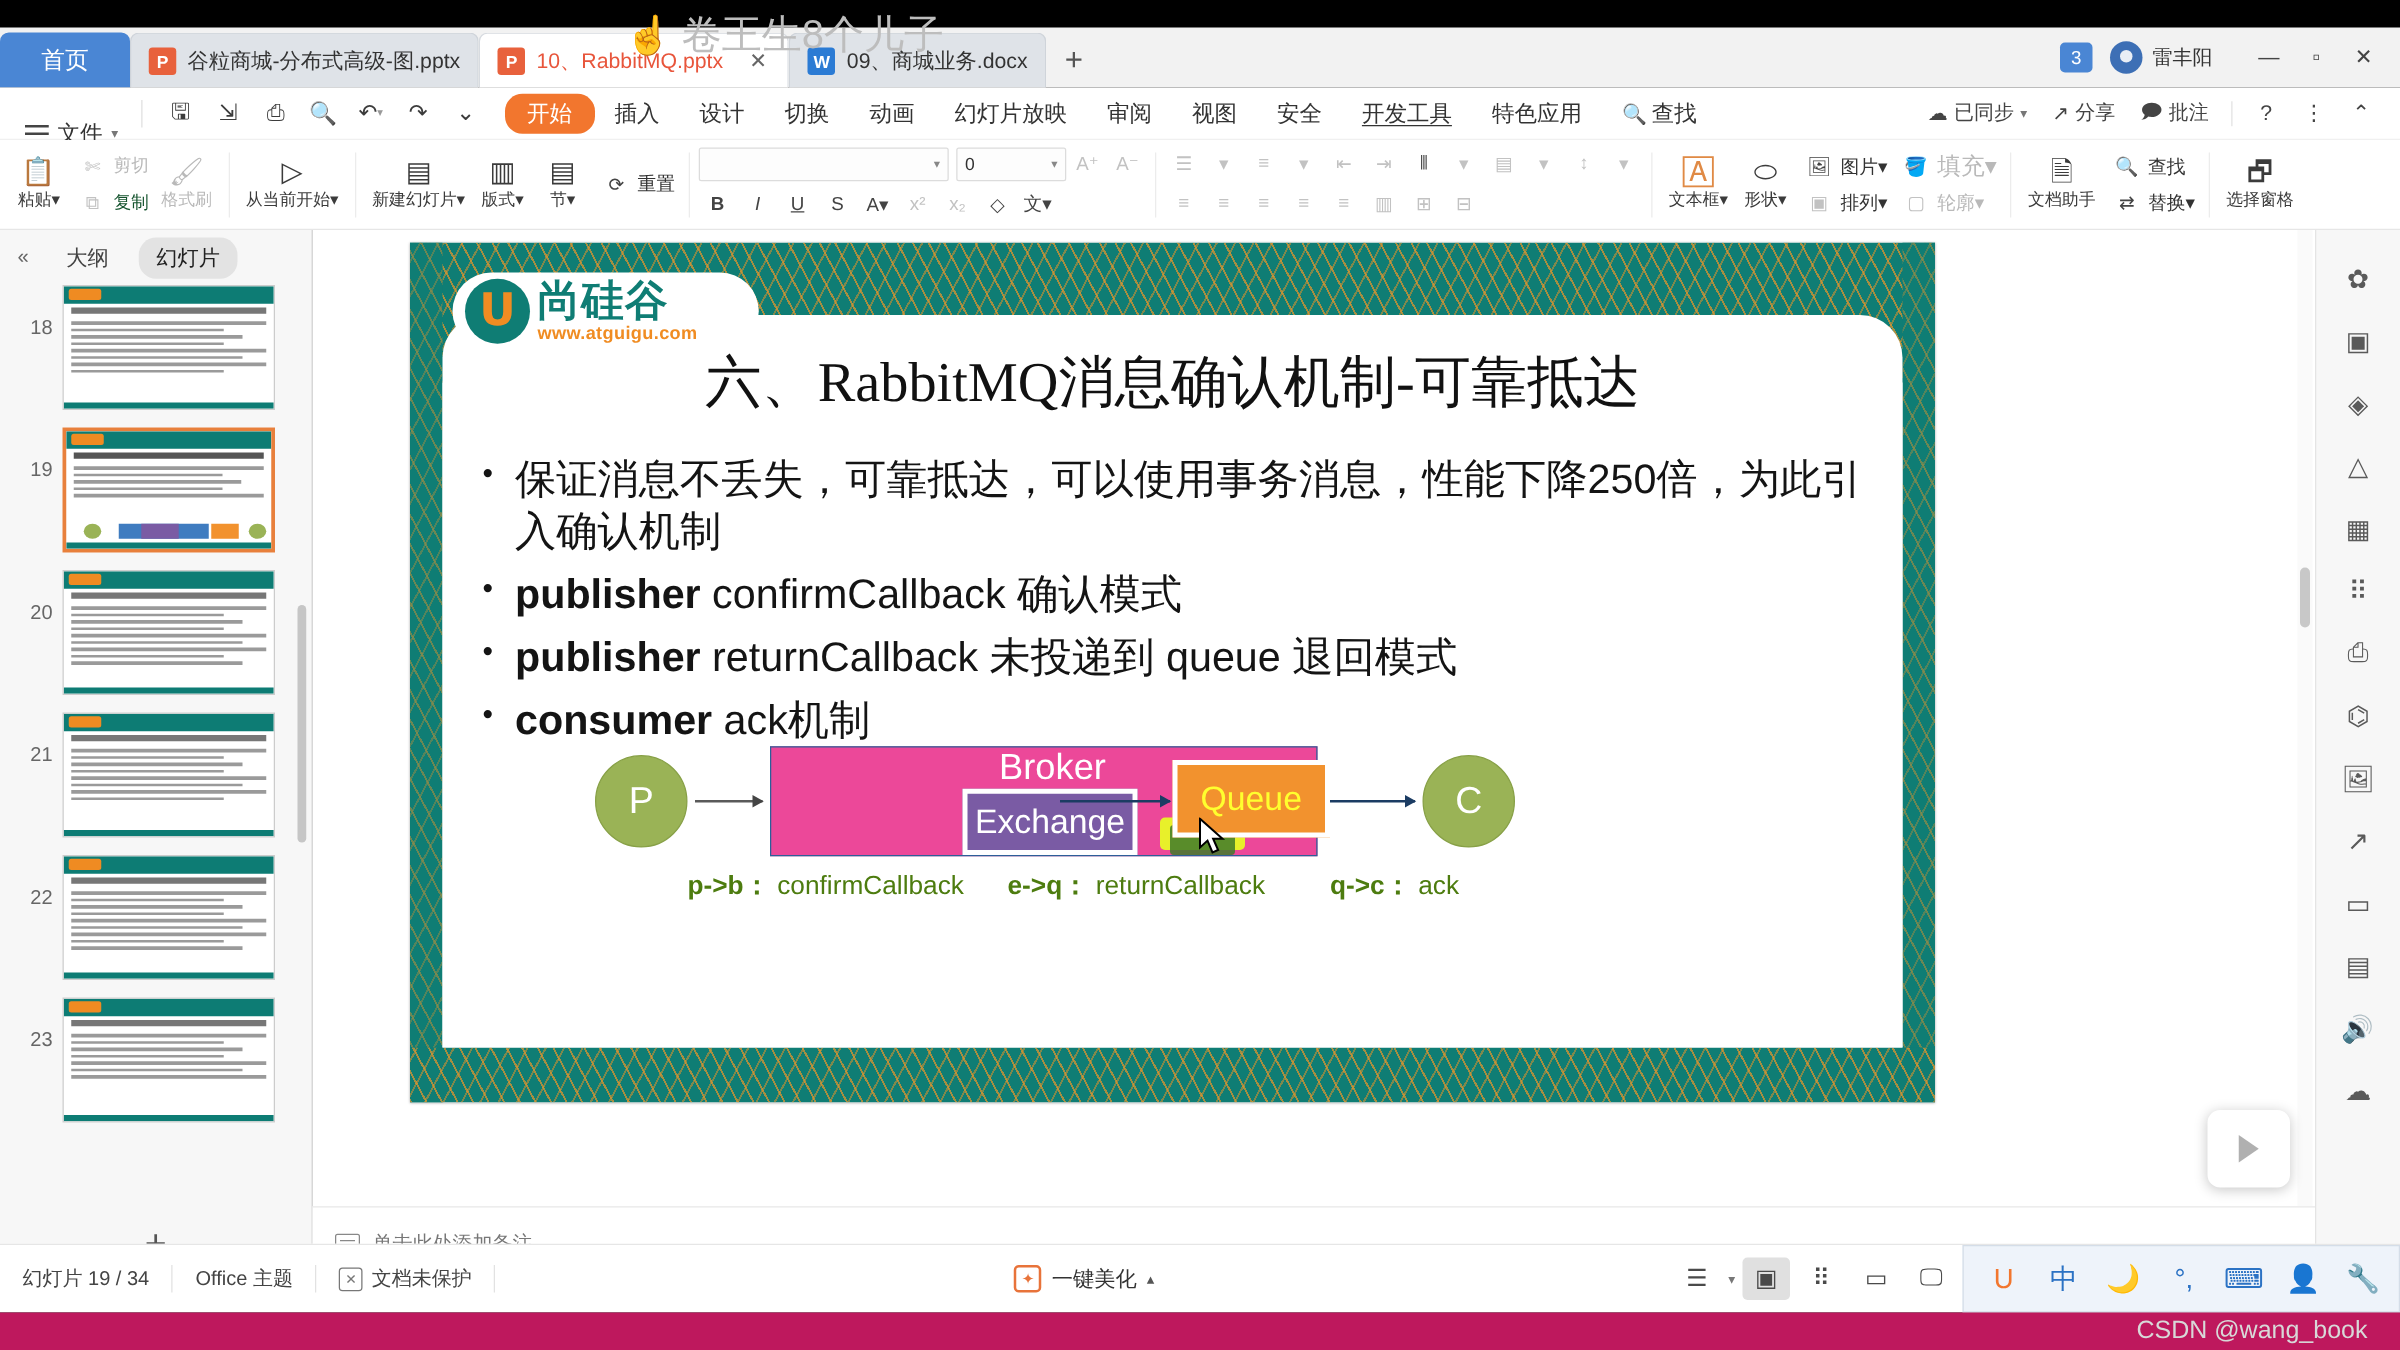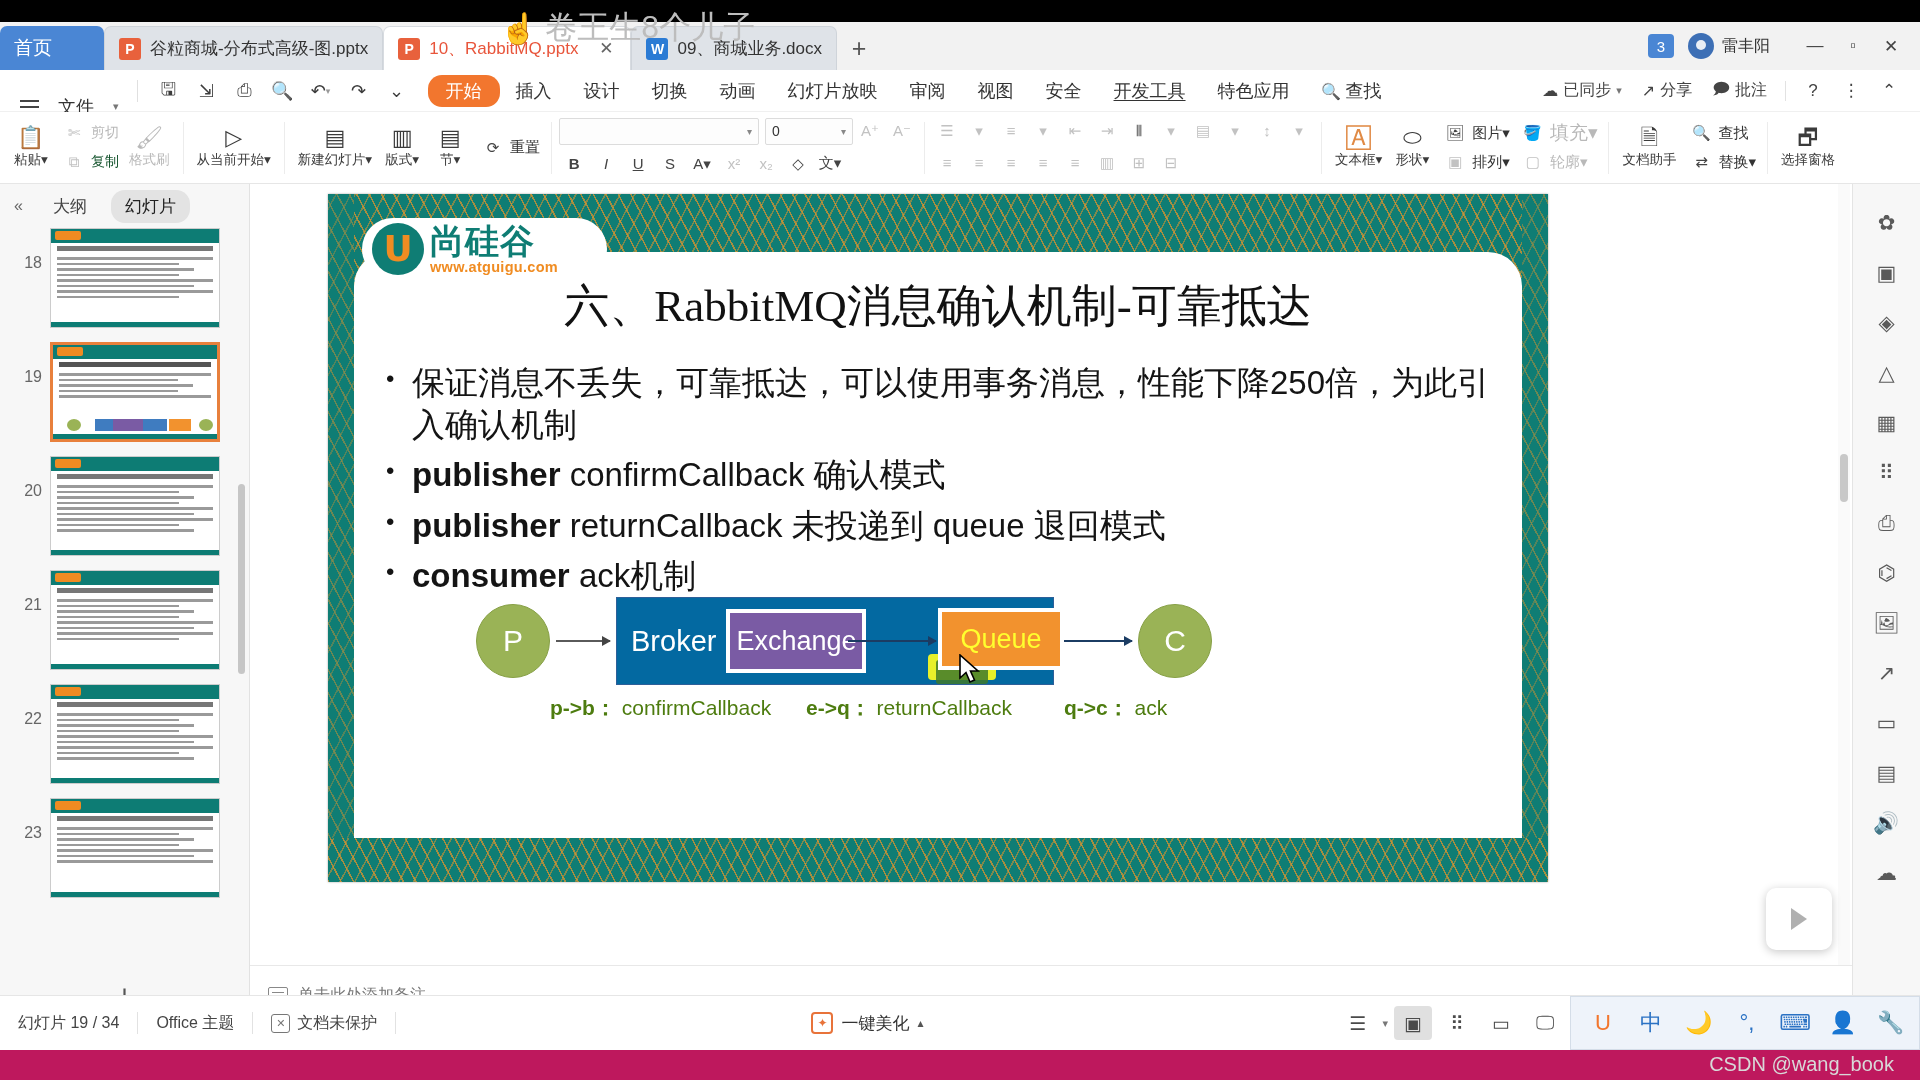--- a/index.html
+++ b/index.html
@@ -30,20 +30,21 @@
     border-radius: 7px 7px 0 0;
     white-space: nowrap;
     background: #dfe3e8;
     border: 1px solid #cfd4da;
     border-bottom: none;
   }
   .tab.home {
     background: #4a86d4;
     color: #fff;
     width: 104px;
+    justify-content: center;
     border: none;
     font-size: 19px;
   }
   .tab.active {
     background: #fff;
     border-color: #d7dbe0;
   }
   .tab.active .tab-title { color: #e8553b; }
   .tab-icon {
     width: 22px; height: 22px; margin-right: 9px;
@@ -85,21 +86,21 @@
   .wbtn { width:38px;height:32px;display:flex;align-items:center;justify-content:center;color:#444;font-size:17px; }
 
   
   .menubar {
     position: absolute; top: 70px; left: 0; width: 1920px; height: 42px;
     background: #fff;
     display:flex; align-items:center;
     padding-left: 14px;
     border-bottom: 1px solid #f0f0f0;
   }
-  .file-btn { display:flex;align-items:center;gap:19px;font-size:18px;color:#333;padding:0 6px;margin-top:32px; }
+  .file-btn { display:flex;align-items:center;gap:7px;font-size:18px;color:#333;padding:0 6px;margin-top:32px; }
   .hamburger { display:flex;flex-direction:column;justify-content:center;gap:4px;width:19px; }
   .hamburger i { display:block;height:2px;background:#444;width:19px; }
   .caret { font-size: 11px; color:#777; }
   .qsep { width:1px;height:22px;background:#e0e0e0;margin:0 12px; }
   .qicon {
     width:34px;height:32px;display:flex;align-items:center;justify-content:center;
     color:#3c3c3c; font-size:18px; margin: 0 2px;
   }
   .menu-items { display:flex;align-items:center;margin-left:12px; }
   .mi {
@@ -265,22 +266,22 @@
   .node-p, .node-c {
     position:absolute; width:74px;height:74px;border-radius:50%;
     background:#9ab356; border:1px solid #87a046;
     display:flex;align-items:center;justify-content:center;
     color:#fff;font-size:30px;
   }
   .node-p { left:148px; top:10px; }
   .node-c { left:810px; top:10px; }
   .broker {
     position:absolute; left:288px; top:3px; width:438px; height:88px;
-    background:#0369a1; border:1px solid #2d5f99;
-    display:flex;align-items:center;
+    background:#ec4899; border:1px solid #2d5f99;
+    display:flex;align-items:center;flex-direction:column;
   }
   .broker-label { color:#fff;font-size:29px;margin-left:14px; }
   .exchange {
     width:140px;height:64px;background:#7a5ba4;border:4px solid #fff;
     display:flex;align-items:center;justify-content:center;
     color:#fff;font-size:27px;margin-left:10px;
   }
   .queue {
     position:absolute; left:610px; top:14px; width:126px;height:62px;
     background:#f2922e; border:4px solid #fff;

